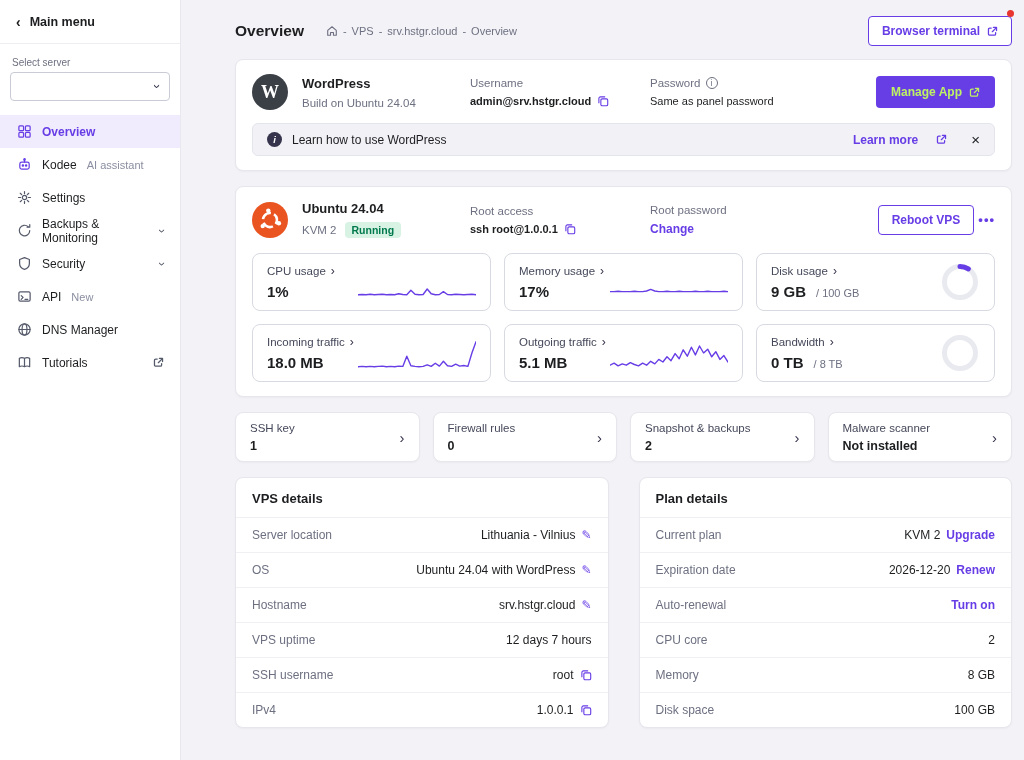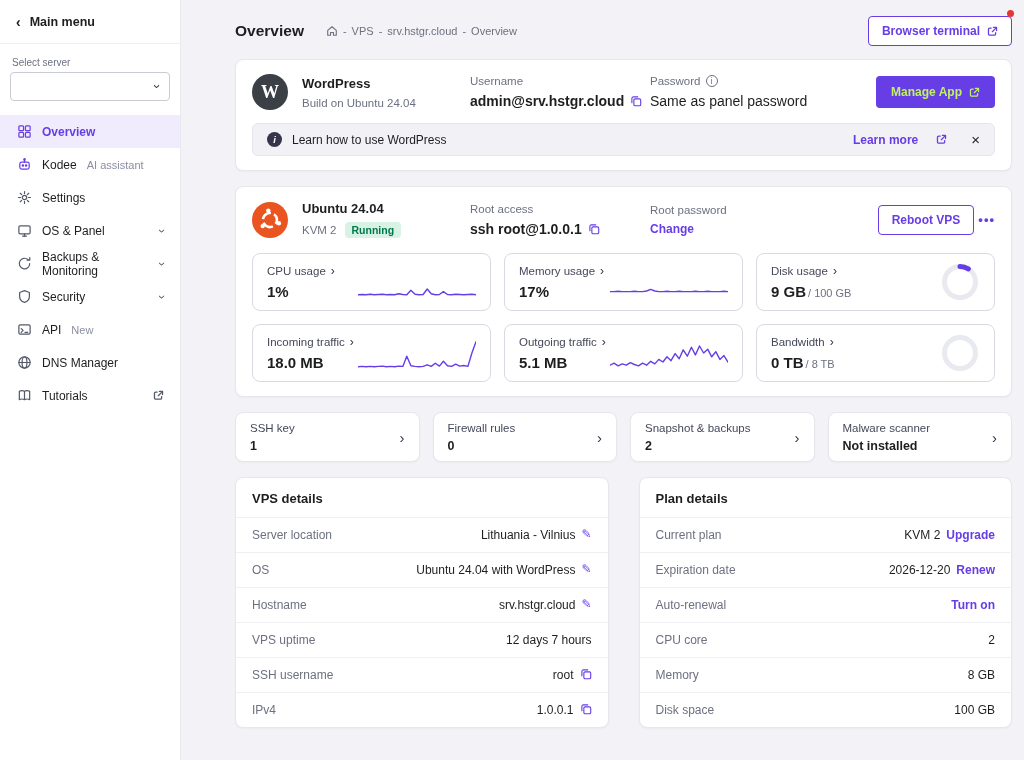--- a/index.html
+++ b/index.html
@@ -36,60 +36,60 @@
 .btn-terminal{margin-left:auto}
 .card{background:#fff;border:1px solid #e6e6ec;border-radius:8px;padding:14px 16px;margin-bottom:15px;box-shadow:0 1px 2px rgba(30,32,59,.04)}
 .card-row{display:flex;align-items:center}
 .app-logo{width:36px;height:36px;flex:0 0 36px;margin-right:14px}
 .name-col{width:168px}
 .app-name{font-weight:700;font-size:13px;margin-bottom:6px}
 .app-sub{color:#6d7081;font-size:11.5px}
 .info-col{width:180px}
 .info-col.grow{flex:1}
 .lbl{color:#6d7081;font-size:11.5px;margin-bottom:6px;display:flex;align-items:center}
-.val{font-size:14px;display:flex;align-items:center;gap:6px}
+.val{font-size:11px;display:flex;align-items:center;gap:6px}
 .val.bold{font-weight:700}
 .copy-ic{width:12px;height:12px;stroke:var(--accent);fill:none;stroke-width:1.3;stroke-linejoin:round;cursor:pointer;flex:0 0 12px}
 .info-circ{width:12px;height:12px;border:1px solid #6d7081;border-radius:50%;font-size:8.5px;color:#6d7081;display:inline-flex;align-items:center;justify-content:center;margin-left:5px}
 .banner{margin-top:13px;background:#f2f2f6;border:1px solid #e4e5ec;border-radius:6px;padding:8px 14px;display:flex;align-items:center;gap:10px}
 .banner-info{width:15px;height:15px;border-radius:50%;background:#36344d;color:#fff;font-size:9.5px;font-weight:700;display:inline-flex;align-items:center;justify-content:center;font-style:italic;flex:0 0 15px}
 .banner-text{font-size:12px}
 .banner-link{margin-left:auto;color:var(--accent);font-weight:700;font-size:12px;display:inline-flex;align-items:center;gap:18px}
 .banner-close{margin-left:14px;font-size:15px;line-height:1;cursor:pointer;color:#1d1e20}
 
 .plan-row{display:flex;align-items:center;gap:8px}
 .plan-name{color:#6d7081;font-size:11.5px}
 .badge{background:var(--success-bg);color:var(--success-text);font-size:10.5px;font-weight:700;padding:2px 7px;border-radius:4px}
 .link{color:var(--accent);font-weight:700;font-size:12px;cursor:pointer}
 .vps-actions{margin-left:auto;display:flex;align-items:center;gap:4px}
 .dots-menu{color:var(--accent);font-weight:700;font-size:13px;letter-spacing:1px;cursor:pointer}
 .metrics{display:grid;grid-template-columns:repeat(3,1fr);gap:13px;margin-top:15px}
 .tile{border:1px solid #d8dae2;border-radius:8px;padding:9px 14px;display:flex;justify-content:space-between;align-items:center;height:58px;cursor:pointer;background:#fff}
 .tile-label{color:#45485a;font-size:11.5px;display:flex;align-items:center;gap:5px}
 .mini-chev{color:#36344d;font-size:12px;line-height:1}
 .tile-value{margin-top:6px;font-size:15px;font-weight:700}
-.tile-suffix{color:#6d7081;font-size:11px;font-weight:400;margin-left:2px}
+.tile-suffix{color:#6d7081;font-size:11px;font-weight:400;margin-left:10px}
 .spark{width:118px;height:32px}
 .spark polyline{fill:none;stroke:var(--accent);stroke-width:1.4;stroke-linejoin:round;stroke-linecap:round}
 .donut{width:40px;height:40px}
 .donut-track{fill:none;stroke:#e9eaf0;stroke-width:5}
 .donut-val{fill:none;stroke:var(--accent);stroke-width:5;stroke-linecap:round;transform:rotate(-90deg);transform-origin:50% 50%}
 
 .quick-row{display:grid;grid-template-columns:repeat(4,1fr);gap:13px;margin-bottom:15px}
 .qcard{background:#fff;border:1px solid #e6e6ec;border-radius:8px;padding:9px 14px;display:flex;align-items:center;justify-content:space-between;cursor:pointer;height:50px;box-shadow:0 1px 2px rgba(30,32,59,.04)}
 .q-label{color:#45485a;font-size:11.5px}
 .q-value{font-weight:700;font-size:12.5px;margin-top:5px}
 .q-chev{color:#36344d;font-size:15px}
 
 .details-row{display:grid;grid-template-columns:1fr 1fr;gap:30px}
 .dcard{background:#fff;border:1px solid #e6e6ec;border-radius:8px;padding:0;box-shadow:0 1px 2px rgba(30,32,59,.04)}
 .dtitle{font-size:13px;font-weight:700;padding:13px 16px 11px}
 .drow{display:flex;justify-content:space-between;align-items:center;padding:10px 16px;border-top:1px solid #f0f0f4;font-size:12px;min-height:34px}
 .dlabel{color:#6d7081}
-.dval{display:flex;gap:6px}
+.dval{display:flex;align-items:center;gap:6px}
 .edit-ic{color:var(--accent);font-size:12px;cursor:pointer;line-height:1}
 .plink{color:var(--accent);font-weight:700}
 </style>
 </head>
 <body style="--accent: #673de6; --active-bg: #f0ebfd; --success-text: #00794d; --success-bg: #d8f2e4; --notify-dot: #e9352f; --ubuntu-orange: #e95420; --wordpress-dark: #3b3f46;">
 
 <nav class="sidebar">
   <div class="sb-top">
     <span class="back-chev">‹</span>
     <span>Main menu</span>
@@ -126,31 +126,20 @@
       <span class="si-suffix">AI assistant</span>
     </div>
     <div class="side-item">
       <span class="si-icon">
           <svg viewBox="0 0 16 16">
             <circle cx="8" cy="8" r="2.3"></circle>
             <path d="M8 1.6v2.2M8 12.2v2.2M1.6 8h2.2M12.2 8h2.2M3.5 3.5l1.5 1.5M11 11l1.5 1.5M12.5 3.5L11 5M5 11l-1.5 1.5"></path>
           </svg>
         </span>
       <span>Settings</span>
-    </div>
-    <div class="side-item">
-      <span class="si-icon">
-          <svg viewBox="0 0 16 16">
-            <rect x="2" y="3" width="12" height="8.5" rx="1.5"></rect>
-            <line x1="6" y1="14" x2="10" y2="14"></line>
-            <line x1="8" y1="11.5" x2="8" y2="14"></line>
-          </svg>
-        </span>
-      <span>OS &amp; Panel</span>
-      <span class="si-right chev-down">›</span>
     </div>
     <div class="side-item">
       <span class="si-icon">
           <svg viewBox="0 0 16 16">
             <path d="M13.6 8a5.6 5.6 0 1 1-1.7-4"></path>
             <path d="M13.6 1.6v2.8h-2.8"></path>
           </svg>
         </span>
       <span>Backups &amp; Monitoring</span>
       <span class="si-right chev-down">›</span>

